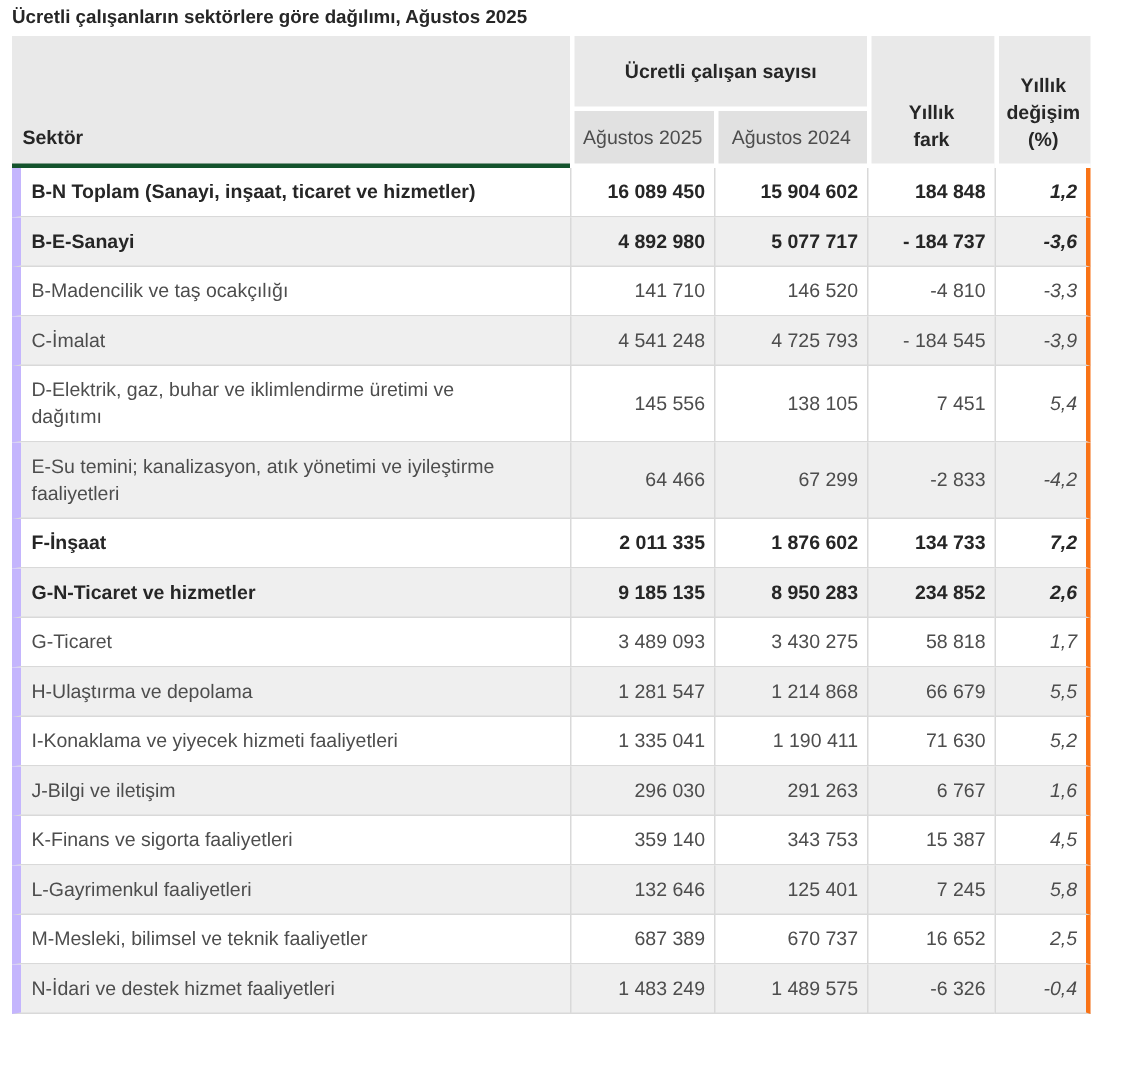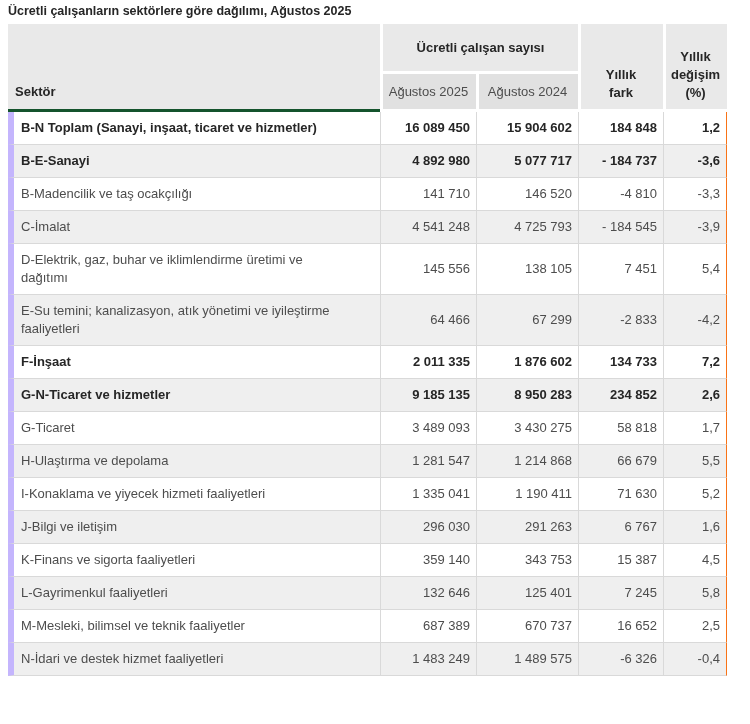--- a/index.html
+++ b/index.html
@@ -55,21 +55,21 @@
     border-left:3px solid #fff;border-bottom:3px solid #fff;
   }
   
   td{
     padding:7px 6px;vertical-align:middle;
     border-bottom:1px solid var(--border);
     color:var(--text-normal);
   }
   td:not(:first-child){border-left:1px solid var(--border);text-align:right;}
   td.sector{text-align:left;padding-left:7px;white-space:pre-line;border-left:6px solid #c4b5fd;}
-  td:last-child{border-right:1px solid #f97316;}
+  td:last-child{border-right:3px solid #f97316;font-style:italic;}
   tbody tr:nth-child(even) td{background:var(--row-alt-bg);}
   tbody tr.bold-row td{font-weight:bold;color:var(--text-strong);}
   .footer-note{
     font-size:14.5px;font-weight:bold;color:var(--text-strong);
     margin-top:38px;
   }
 </style>
 </head>
 <body>
 

